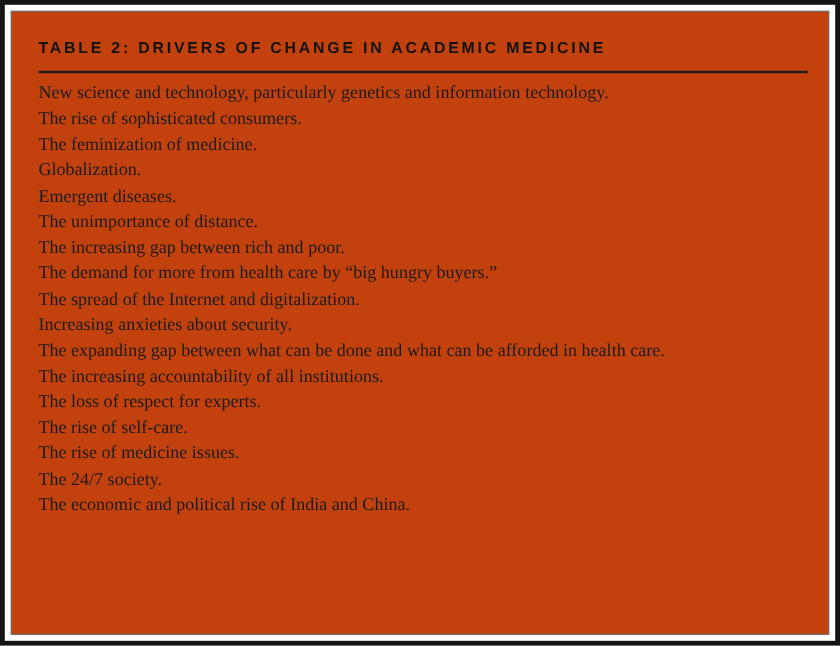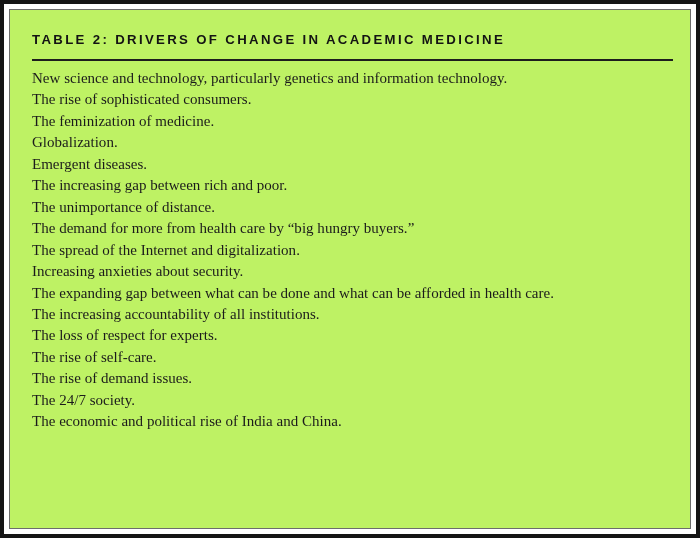--- a/index.html
+++ b/index.html
@@ -30,21 +30,21 @@
 
   
   .table-frame-inner {
     position: absolute;
     left: 5px;
     top: 5px;
     right: 5px;
     bottom: 5px;
     box-sizing: border-box;
     border: 1px solid #6d6d6d;
-    background: #bef264;
+    background: #c2410c;
     text-decoration: underline;
   }
 
   
   .table-content {
     position: absolute;
     left: 13px;
     top: 8px;
     right: 13px;
     bottom: 8px;
@@ -100,29 +100,29 @@
       <div class="table-title">Table 2: Drivers of Change in Academic Medicine</div>
 
       <div class="title-rule"></div>
 
       <ul class="drivers-list">
           <li>New science and technology, particularly genetics and information technology.</li>
           <li>The rise of sophisticated consumers.</li>
           <li>The feminization of medicine.</li>
           <li>Globalization.</li>
           <li>Emergent diseases.</li>
+          <li>The unimportance of distance.</li>
           <li>The increasing gap between rich and poor.</li>
-          <li>The unimportance of distance.</li>
           <li>The demand for more from health care by “big hungry buyers.”</li>
           <li>The spread of the Internet and digitalization.</li>
           <li>Increasing anxieties about security.</li>
           <li>The expanding gap between what can be done and what can be afforded in health care.</li>
           <li>The increasing accountability of all institutions.</li>
           <li>The loss of respect for experts.</li>
           <li>The rise of self-care.</li>
-          <li>The rise of demand issues.</li>
+          <li>The rise of medicine issues.</li>
           <li>The 24/7 society.</li>
           <li>The economic and political rise of India and China.</li>
         </ul>
 
     </div>
   </div>
 </div>
 
 </body></html>

